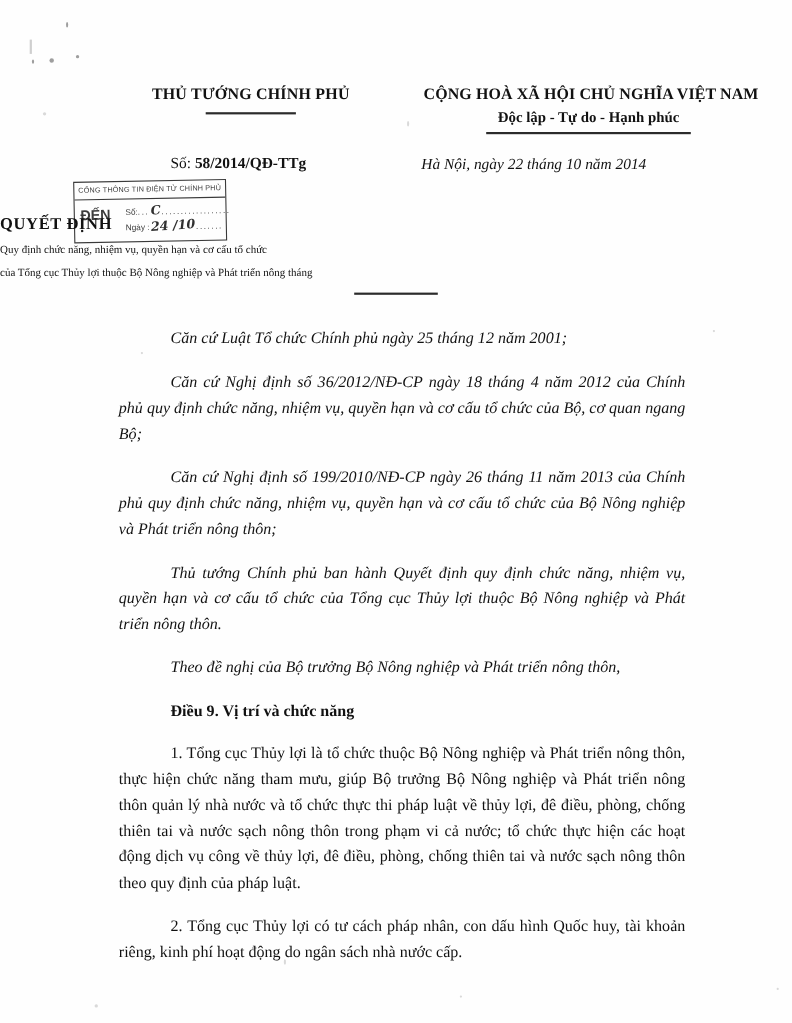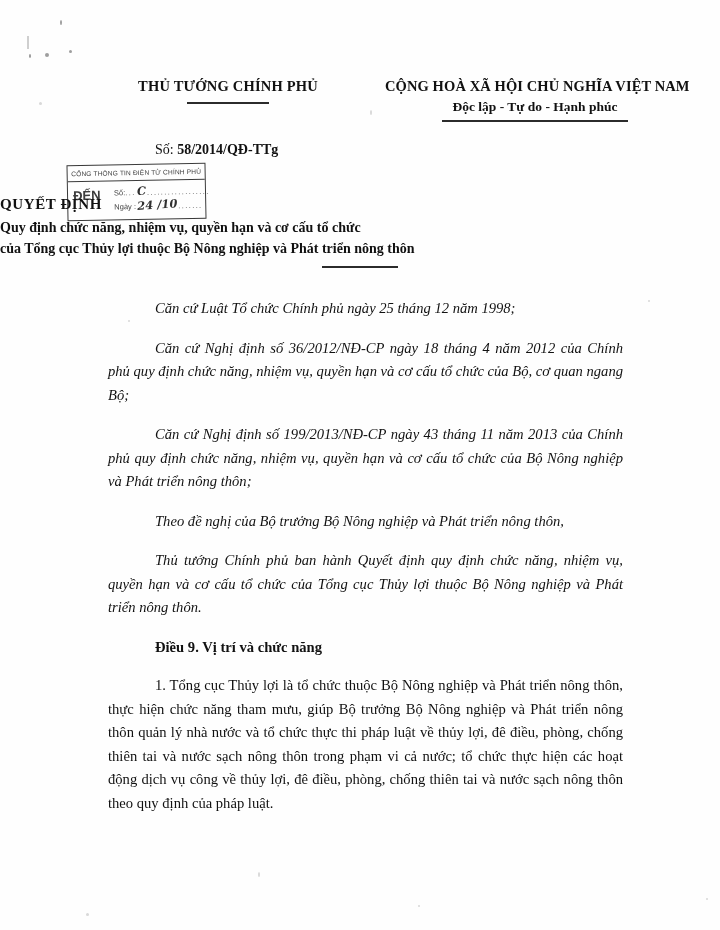--- a/index.html
+++ b/index.html
@@ -160,22 +160,22 @@
     left: 0;
     top: 196px;
     width: 720px;
   }
   .doc-kind {
     font-weight: bold;
     font-size: 15px;
     letter-spacing: .6px;
   }
   .doc-subject {
-    font-weight: bold;
-    font-size: 14px;
+    font-weight: normal;
+    font-size: 10px;
     line-height: 21px;
     margin-top: 4px;
   }
 
   
   .body {
     position: absolute;
     left: 108px;
     top: 297px;
     width: 515px;
@@ -225,47 +225,49 @@
       <div class="nation-title">CỘNG HOÀ XÃ HỘI CHỦ NGHĨA VIỆT NAM</div>
       <div class="motto">Độc lập - Tự do - Hạnh phúc</div>
       <div class="rule rule-right"></div>
     </div>
   </div>
 
   <div class="docnum">
     <span>Số:</span>
     <b>58/2014/QĐ-TTg</b>
   </div>
+  <div class="docdate">Hà Nội, ngày 22 tháng  10  năm 2014</div>
 
   <div class="stamp">
     <div class="stamp-top">CỔNG THÔNG TIN ĐIỆN TỬ CHÍNH PHỦ</div>
     <div class="stamp-den">ĐẾN</div>
     <div class="stamp-so">
       <span>Số:</span><span class="dots">...</span><span class="hand">C</span><span class="dots">..................</span>
     </div>
     <div class="stamp-ngay">
       <span>Ngày :</span><span class="hand">24 /10</span><span class="dots">.......</span>
     </div>
   </div>
 
   <div class="titleblock">
     <div class="doc-kind">QUYẾT ĐỊNH</div>
     <div class="doc-subject">
       <div>Quy định chức năng, nhiệm vụ, quyền hạn và cơ cấu tổ chức</div>
-      <div>của Tổng cục Thủy lợi thuộc Bộ Nông nghiệp và Phát triển nông thôn</div>
+      <div>của Tổng cục Thủy lợi thuộc Bộ Nông nghiệp và Phát triển nông tháng</div>
     </div>
     <div class="rule rule-title"></div>
   </div>
 
   <div class="body">
 
-    <p class="p italic">Căn cứ Luật Tổ chức Chính phủ ngày 25 tháng 12 năm 1998;</p>
+    <p class="p italic">Căn cứ Luật Tổ chức Chính phủ ngày 25 tháng 12 năm 2001;</p>
     <p class="p italic">Căn cứ Nghị định số 36/2012/NĐ-CP ngày 18 tháng 4 năm 2012 của Chính phủ quy định chức năng, nhiệm vụ, quyền hạn và cơ cấu tổ chức của Bộ, cơ quan ngang Bộ;</p>
-    <p class="p italic">Căn cứ Nghị định số 199/2013/NĐ-CP ngày 43 tháng 11 năm 2013 của Chính phủ quy định chức năng, nhiệm vụ, quyền hạn và cơ cấu tổ chức của Bộ Nông nghiệp và Phát triển nông thôn;</p>
+    <p class="p italic">Căn cứ Nghị định số 199/2010/NĐ-CP ngày 26 tháng 11 năm 2013 của Chính phủ quy định chức năng, nhiệm vụ, quyền hạn và cơ cấu tổ chức của Bộ Nông nghiệp và Phát triển nông thôn;</p>
+    <p class="p italic">Thủ tướng Chính phủ ban hành Quyết định quy định chức năng, nhiệm vụ, quyền hạn và cơ cấu tổ chức của Tổng cục Thủy lợi thuộc Bộ Nông nghiệp và Phát triển nông thôn.</p>
     <p class="p italic">Theo đề nghị của Bộ trưởng Bộ Nông nghiệp và Phát triển nông thôn,</p>
-    <p class="p italic">Thủ tướng Chính phủ ban hành Quyết định quy định chức năng, nhiệm vụ, quyền hạn và cơ cấu tổ chức của Tổng cục Thủy lợi thuộc Bộ Nông nghiệp và Phát triển nông thôn.</p>
 
     <p class="heading">Điều 9. Vị trí và chức năng</p>
     <p class="p">1. Tổng cục Thủy lợi là tổ chức thuộc Bộ Nông nghiệp và Phát triển nông thôn, thực hiện chức năng tham mưu, giúp Bộ trưởng Bộ Nông nghiệp và Phát triển nông thôn quản lý nhà nước và tổ chức thực thi pháp luật về thủy lợi, đê điều, phòng, chống thiên tai và nước sạch nông thôn trong phạm vi cả nước; tổ chức thực hiện các hoạt động dịch vụ công về thủy lợi, đê điều, phòng, chống thiên tai và nước sạch nông thôn theo quy định của pháp luật.</p>
+    <p class="p">2. Tổng cục Thủy lợi có tư cách pháp nhân, con dấu hình Quốc huy, tài khoản riêng, kinh phí hoạt động do ngân sách nhà nước cấp.</p>
 
   </div>
 
 </div>
 
 </body></html>

